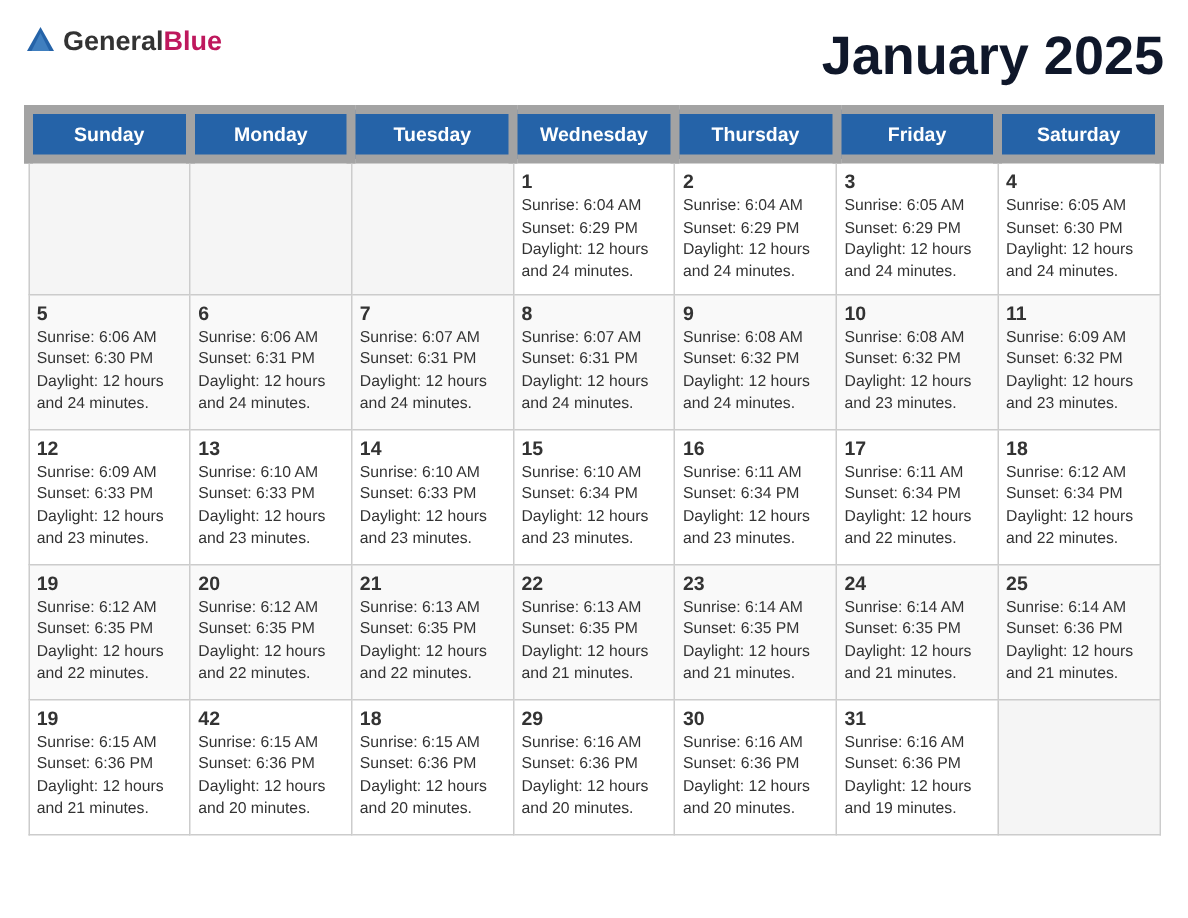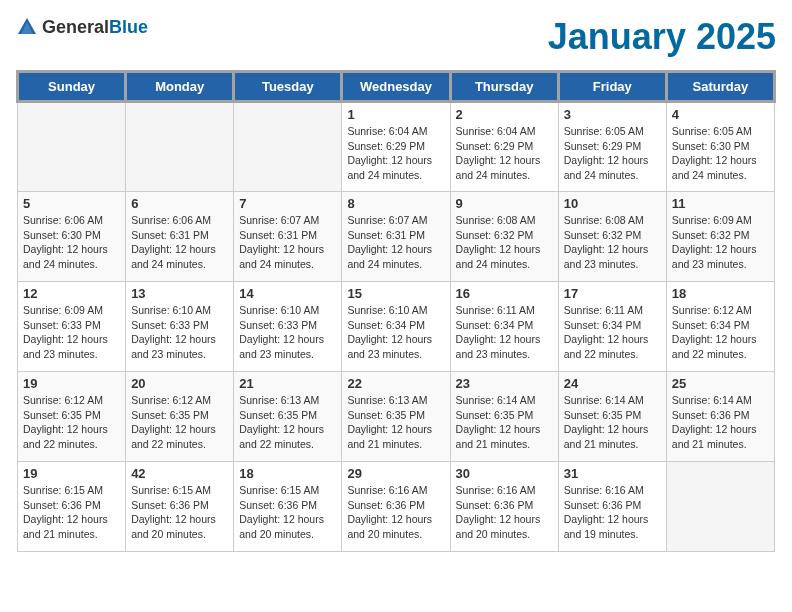--- a/index.html
+++ b/index.html
@@ -23,51 +23,51 @@
     }
     .logo-text-general {
       font-size: 18px;
       font-weight: bold;
       color: #333;
       margin-top: 34px;
     }
     .logo-text-blue {
       font-size: 18px;
       font-weight: bold;
-      color: #0369a1;
+      color: #be185d;
     }
     .logo-icon {
       width: 22px;
       height: 22px;
     }
     .title-area {
       text-align: right;
     }
     .calendar-title {
       font-size: 36px;
       font-weight: bold;
-      color: #0369a1;
+      color: #0f172a;
     }
     .calendar-subtitle {
       font-size: 16px;
       color: #555;
     }
     table {
       width: 100%;
       border-collapse: collapse;
       font-size: 11px;
     }
     .day-header {
       background-color: #2563a8;
       color: #fff;
       text-align: center;
       padding: 6px 4px;
       font-weight: bold;
       font-size: 13px;
-      border: 3px solid #a3a3a3;
+      border: 6px solid #a3a3a3;
     }
     .day-cell {
       border: 1px solid #ccc;
       vertical-align: top;
       padding: 4px 5px;
       height: 90px;
       background: #fff;
     }
     .day-cell.empty {
       background: #f5f5f5;

